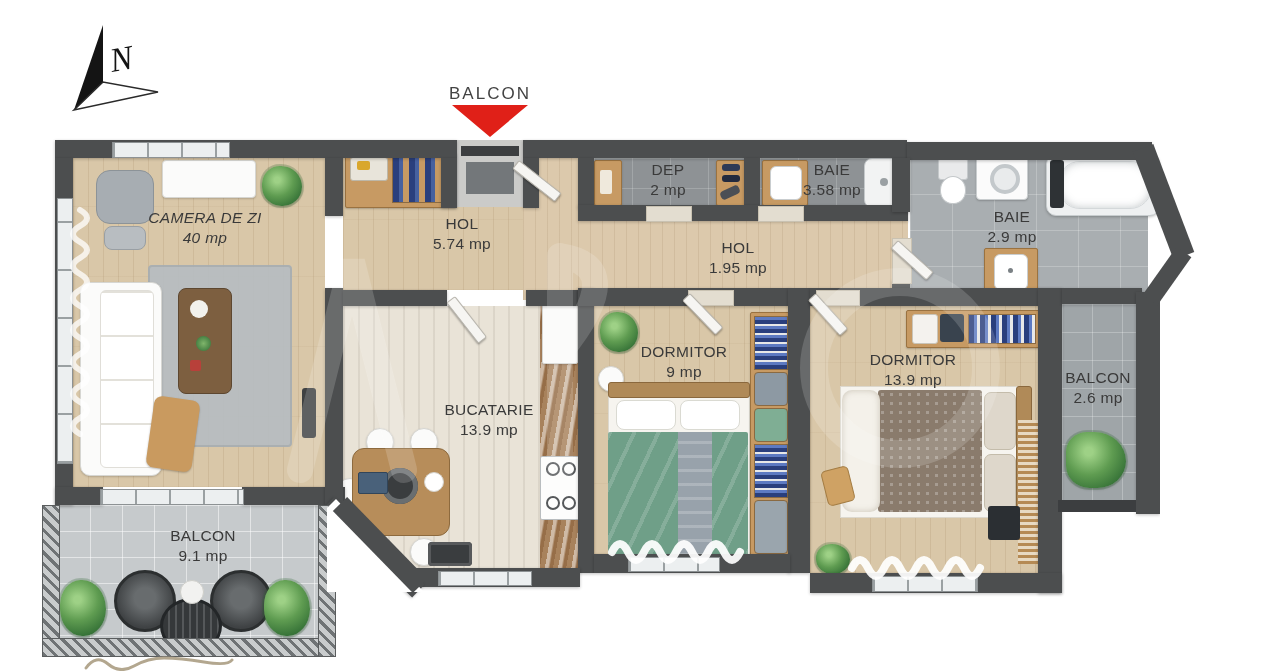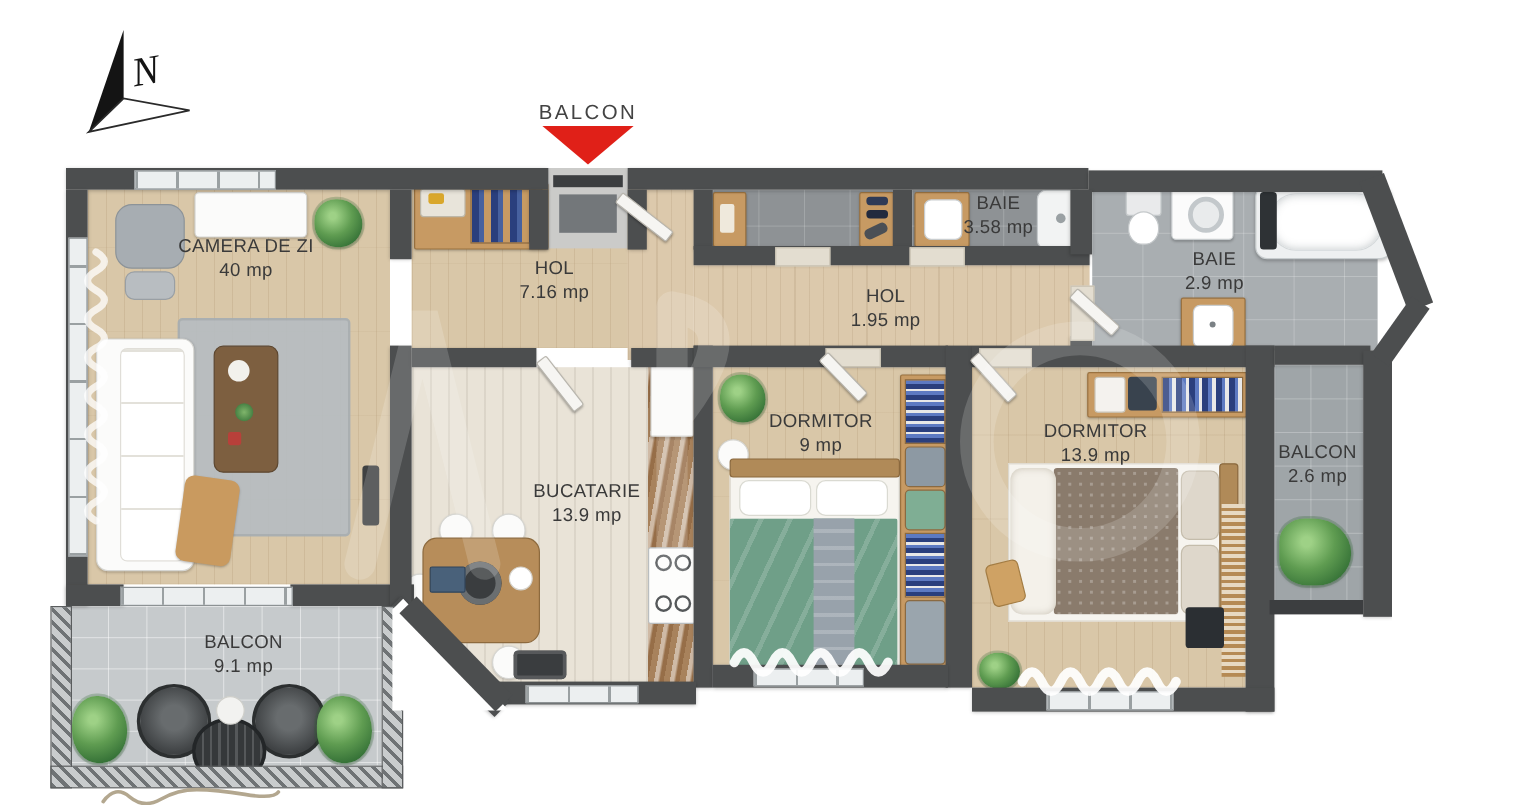--- a/index.html
+++ b/index.html
@@ -260,27 +260,31 @@
       <path d="M300,470 L352,262 L404,470" stroke-width="26"></path>
       <path d="M560,256 L560,470 M560,256 q70,10 0,96" stroke-width="26"></path>
       <circle cx="900" cy="368" r="86" stroke-width="28"></circle>
     </g>
 
     <path d="M86,668 q10,-14 22,-4 t26,2 t30,-8 t40,4 t28,-2" fill="none" stroke="#b3a78f" stroke-width="3" stroke-linecap="round"></path>
   </svg>
 
   <div class="entry-label" style="left:440px;top:84px;width:100px;">BALCON</div>
 
-  <div class="rlabel" style="left:145px;top:196px;width:120px;">
+  <div class="rlabel" style="left:145px;top:208px;width:120px;font-style:italic;">
     <span class="nm">CAMERA DE ZI</span>
     <span class="ar">40 mp</span>
   </div>
   <div class="rlabel" style="left:402px;top:214px;width:120px;">
     <span class="nm">HOL</span>
-    <span class="ar">7.16 mp</span>
+    <span class="ar">5.74 mp</span>
+  </div>
+  <div class="rlabel" style="left:618px;top:160px;width:100px;">
+    <span class="nm">DEP</span>
+    <span class="ar">2 mp</span>
   </div>
   <div class="rlabel" style="left:782px;top:160px;width:100px;">
     <span class="nm">BAIE</span>
     <span class="ar">3.58 mp</span>
   </div>
   <div class="rlabel" style="left:688px;top:238px;width:100px;">
     <span class="nm">HOL</span>
     <span class="ar">1.95 mp</span>
   </div>
   <div class="rlabel" style="left:962px;top:207px;width:100px;">

